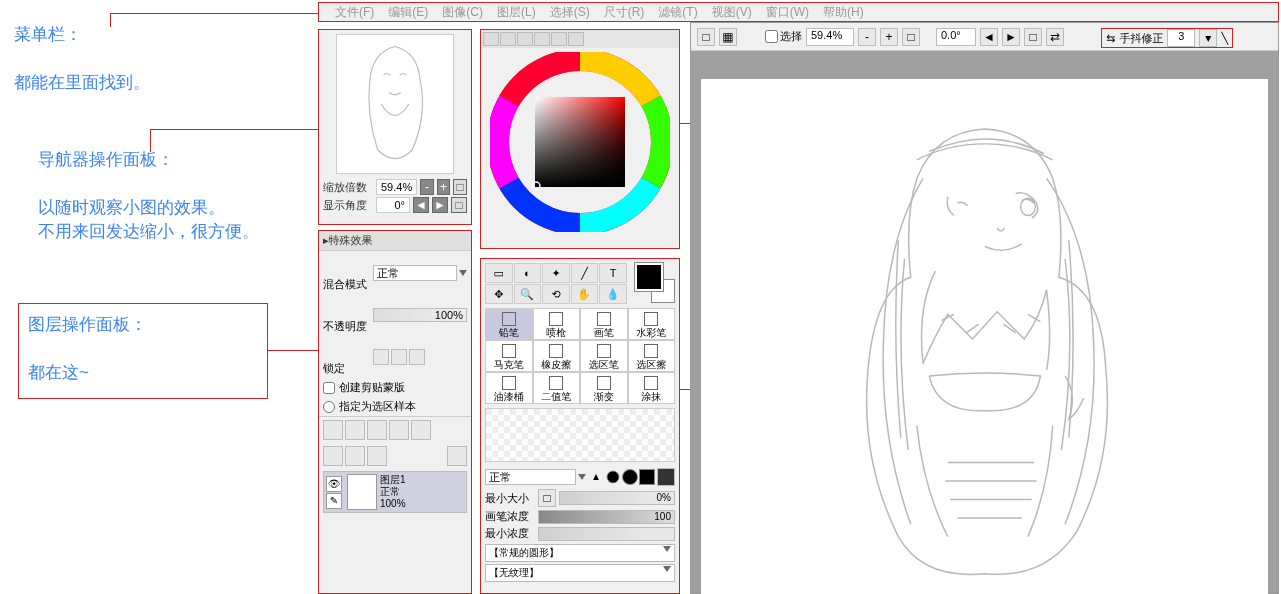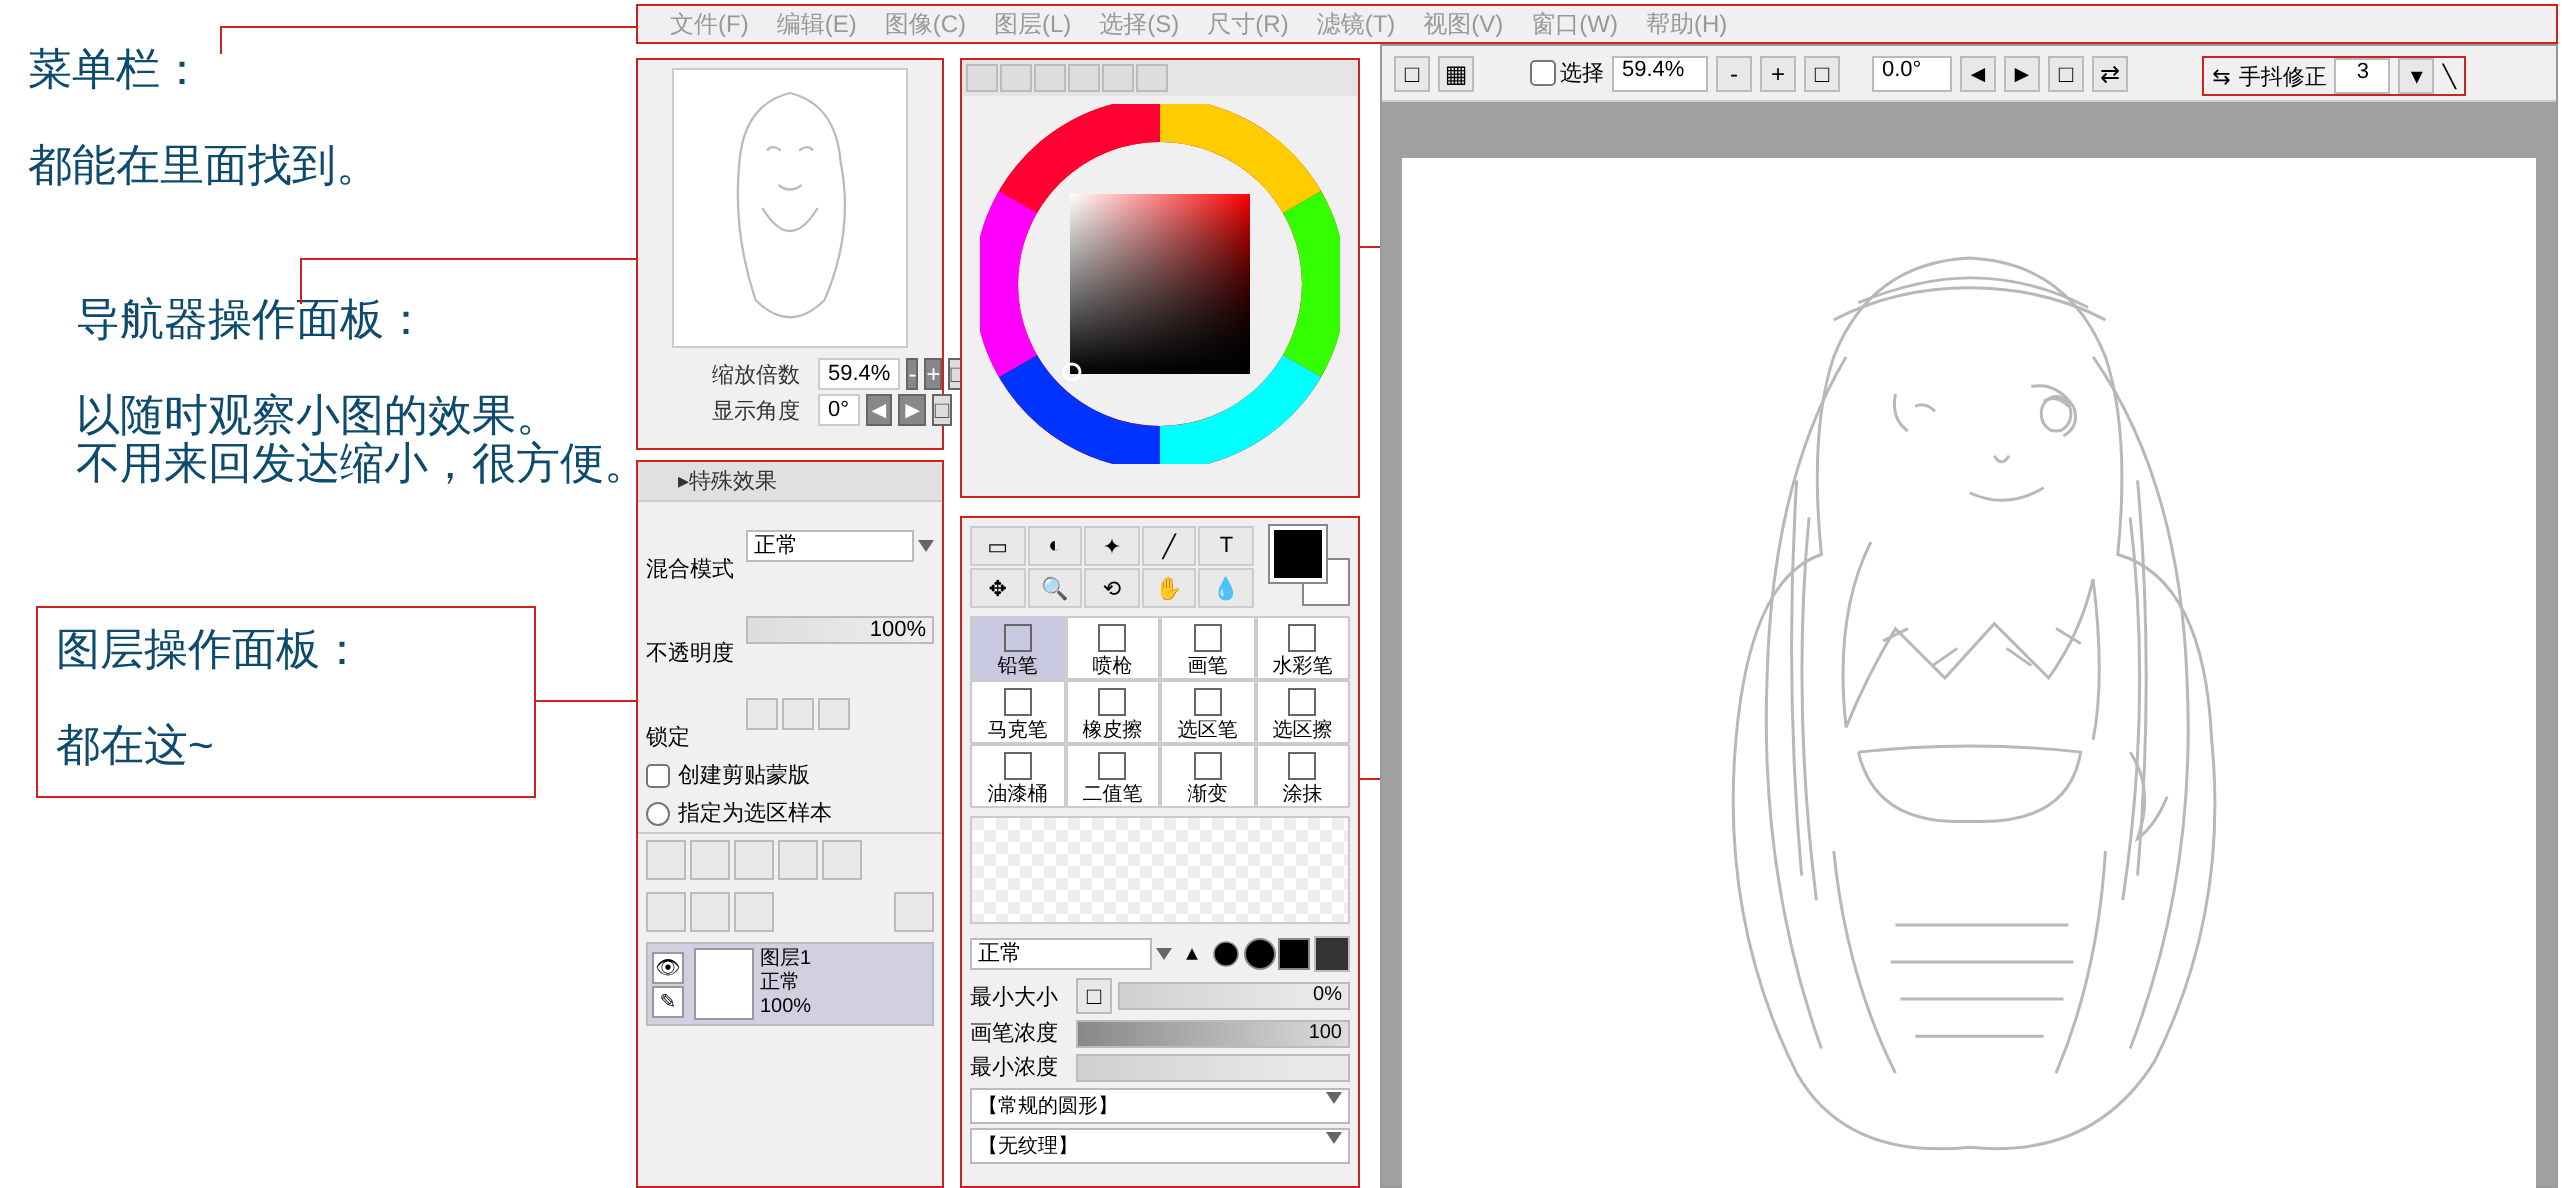--- a/index.html
+++ b/index.html
@@ -1,45 +1,45 @@
 <!DOCTYPE html>
 <html><head>
 <meta charset="utf-8">
 <style>
   * { box-sizing: border-box; margin: 0; padding: 0; font-family: "Microsoft YaHei", sans-serif; }
   body { background: white; width: 1281px; height: 594px; position: relative; overflow: hidden; }
 
   
-  .annotation-text { position: absolute; color: #0c4a6e; font-size: 22px; line-height: 24px; pointer-events: none; }
+  .annotation-text { position: absolute; color: #3b82f6; font-size: 17px; line-height: 24px; pointer-events: none; }
   .annotation-box { position: absolute; border: 1px solid #d02020; pointer-events: none; }
   .annotation-line { position: absolute; background: #d02020; pointer-events: none; }
 
   
   .menu-bar { position: absolute; left: 318px; top: 2px; right: 2px; height: 20px; background: #f0f0f0; color: #888; font-size: 12px; display: flex; gap: 6px; padding-left: 12px; align-items: center; border: 1px solid #d02020; }
   .menu-item { padding: 0 4px; color: #999; }
 
   
   .navigator { position: absolute; left: 318px; top: 29px; width: 154px; height: 196px; background: #f0f0f0; border: 1px solid #d02020; }
   .nav-preview { margin: 4px auto; width: 118px; height: 140px; background: white; border: 1px solid #ccc; display: flex; align-items: center; justify-content: center; }
   .nav-preview svg { width: 100%; height: 100%; }
   .nav-row { display: flex; align-items: center; font-size: 11px; padding: 1px 4px; gap: 3px; }
-  .nav-label { flex: 0 0 50px; color: #333; margin-left: 33px; }
+  .nav-label { flex: 0 0 50px; color: #333; }
   .nav-value { flex: 1; background: white; border: 1px solid #ccc; text-align: right; padding: 0 4px; height: 16px; line-height: 14px; }
   .nav-btn { width: 16px; height: 16px; background: #888; color: white; font-size: 12px; line-height: 14px; text-align: center; border: 1px solid #666; cursor: pointer; }
   .nav-btn.light { background: #ddd; color: #555; }
 
   
   .color-panel { position: absolute; left: 480px; top: 29px; width: 200px; height: 220px; background: #f0f0f0; border: 1px solid #d02020; }
   .color-tabs { height: 18px; background: #e5e5e5; display: flex; gap: 1px; padding: 2px; }
   .color-tab { width: 16px; height: 14px; background: #ddd; border: 1px solid #bbb; cursor: pointer; }
   .color-wheel-area { position: relative; height: 190px; }
 
   
   .layer-panel { position: absolute; left: 318px; top: 230px; width: 154px; bottom: 0; background: #f0f0f0; border: 1px solid #d02020; font-size: 11px; overflow: hidden; }
-  .panel-header { background: #e0e0e0; padding: 2px 20px; font-size: 11px; color: #333; border-bottom: 1px solid #ccc; }
+  .panel-header { background: #e0e0e0; padding: 2px 4px; font-size: 11px; color: #333; border-bottom: 1px solid #ccc; }
   .panel-row { display: flex; align-items: center; padding: 2px 4px; gap: 2px; }
   .panel-lbl { flex: 0 0 48px; margin-top: 24px; }
   .panel-val { flex: 1; background: white; border: 1px solid #bbb; padding: 0 3px; height: 16px; line-height: 14px; }
   .panel-slider-row { display: flex; align-items: center; padding: 1px 4px; gap: 2px; }
   .panel-slider { flex: 1; height: 14px; background: linear-gradient(to right, #ddd, #eee); border: 1px solid #bbb; text-align: right; padding: 0 3px; line-height: 12px; }
   .panel-check { display: flex; align-items: center; gap: 4px; padding: 2px 4px; }
   .panel-check input { width: 12px; height: 12px; }
   .panel-icons-row { display: flex; gap: 2px; padding: 3px 4px; border-top: 1px solid #ccc; }
   .panel-icon { width: 20px; height: 20px; border: 1px solid #bbb; background: #e8e8e8; cursor: pointer; }
   .layer-item { display: flex; align-items: center; border: 1px solid #bbb; margin: 2px 4px; background: #d0d0e0; padding: 2px; gap: 3px; }

